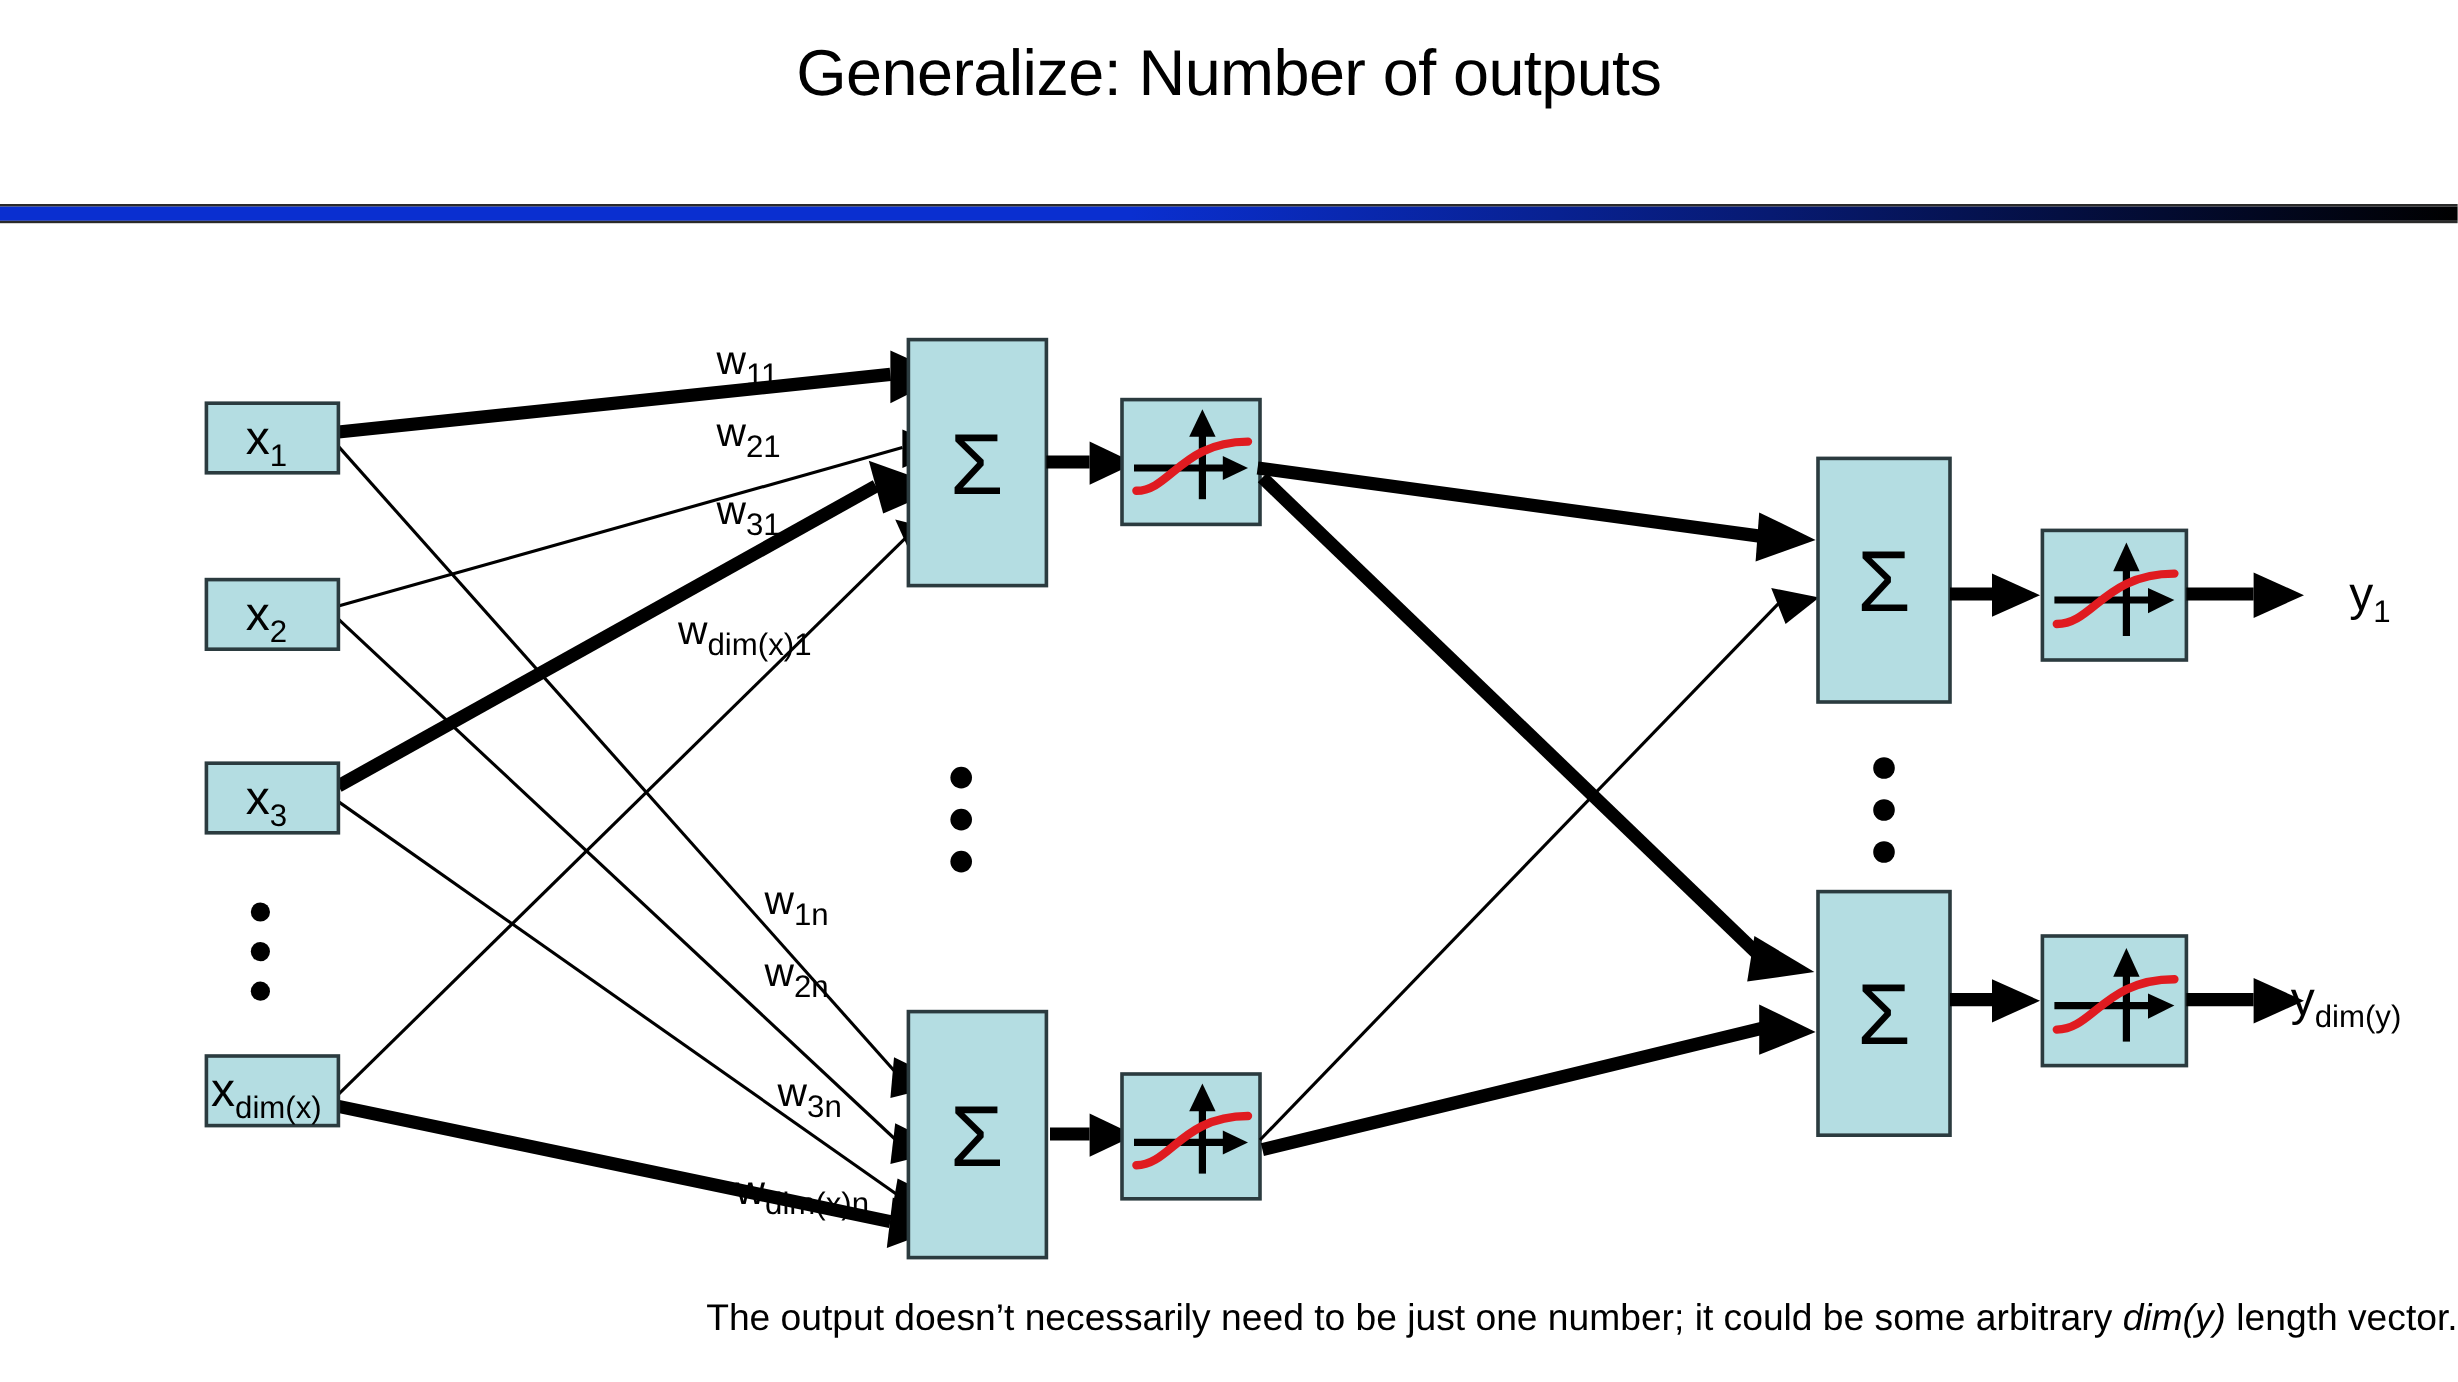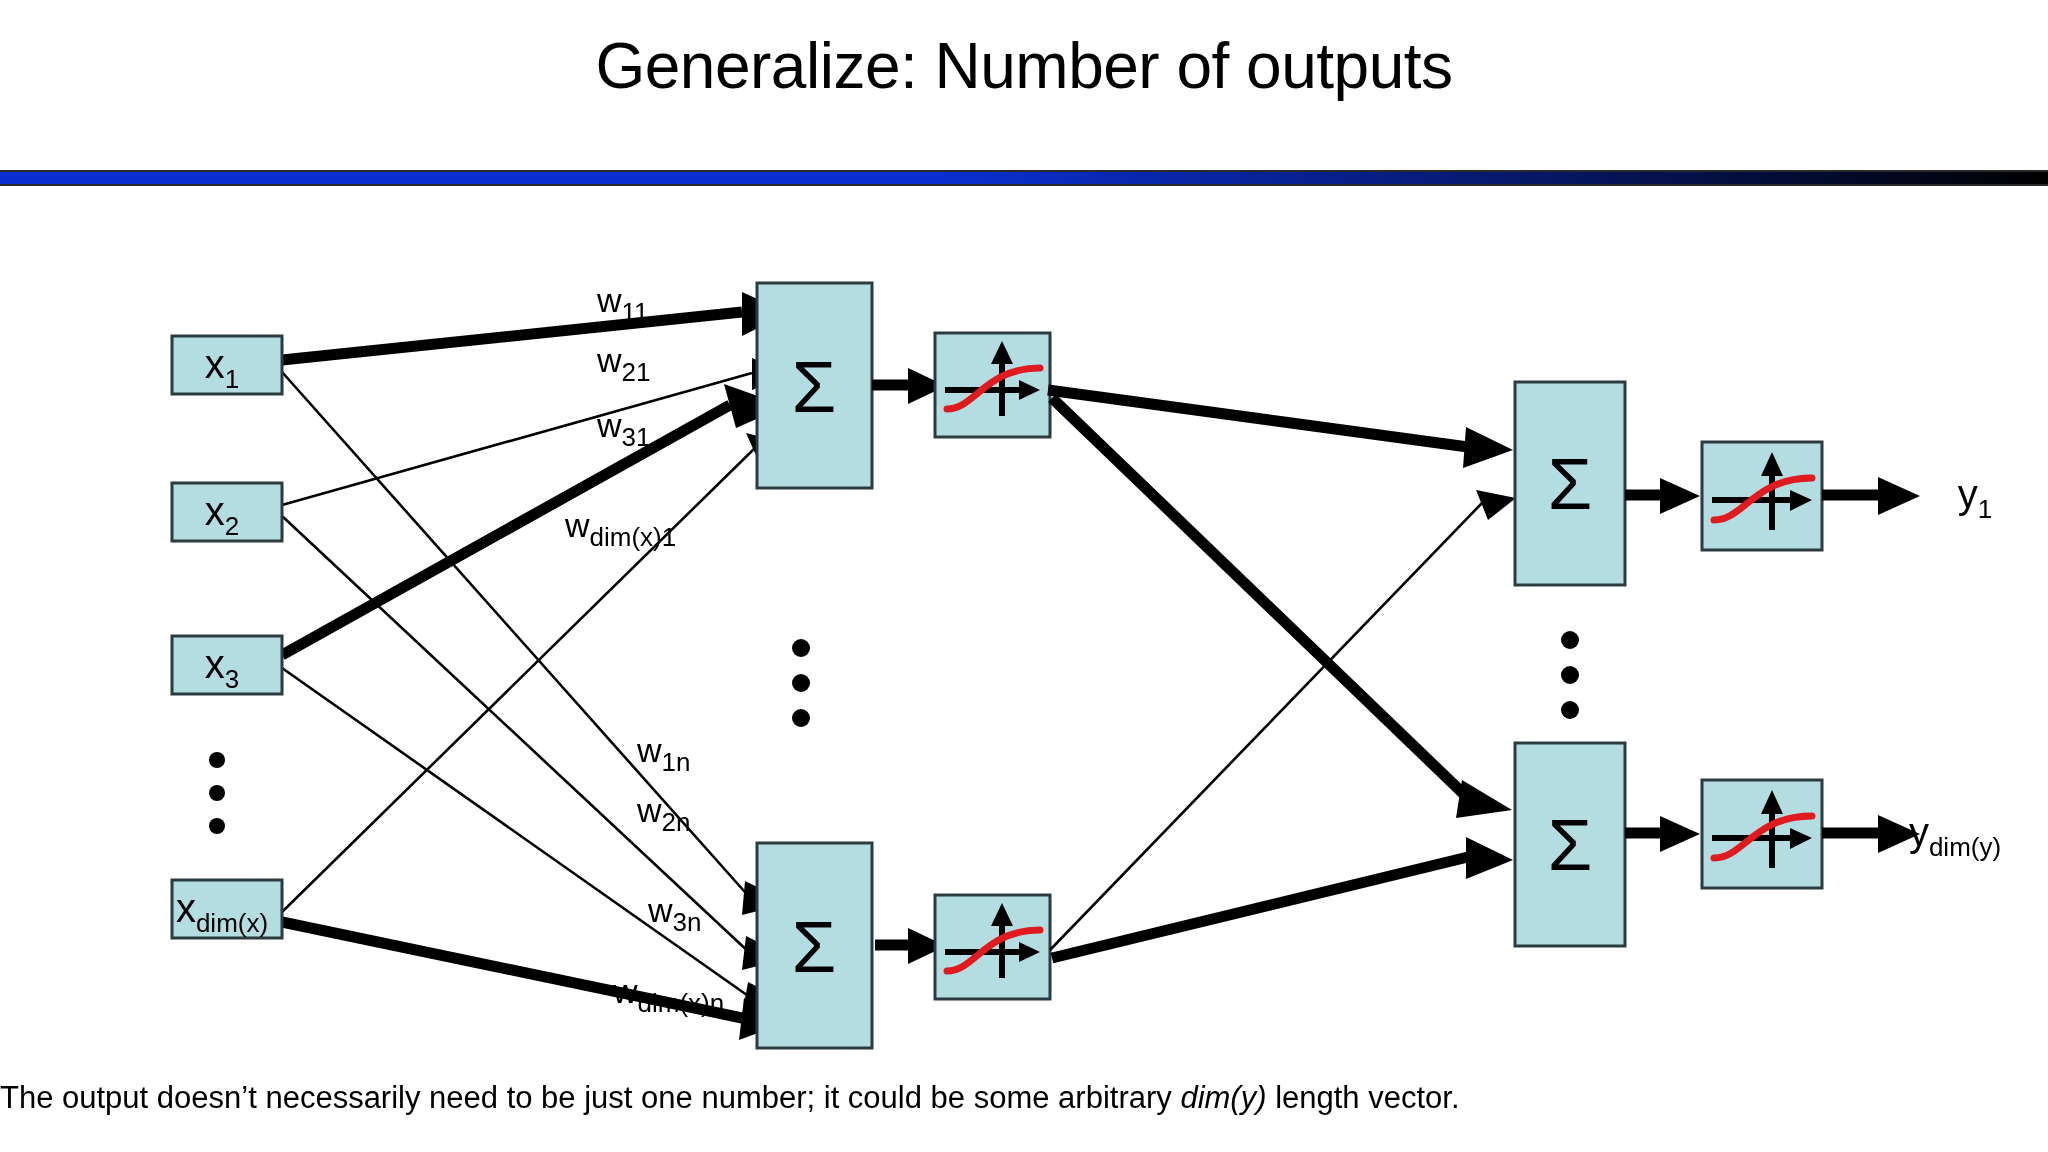--- a/index.html
+++ b/index.html
@@ -8,39 +8,39 @@
     background:#ffffff;
     font-family:"Liberation Sans", sans-serif;
     overflow:hidden;
     position:relative;
   }
   .slide{position:absolute;inset:0;}
   .title{
     position:absolute;
     left:0;top:30px;width:2048px;
     text-align:center;
-    font-size:64px;
+    font-size:54px;
     font-weight:400;
     color:#000000;
     letter-spacing:-0.5px;
     line-height:1.15;
   }
   .rule{
     position:absolute;
     left:0;top:170px;
     width:2048px;height:16px;
     background:linear-gradient(to right,#0a2fd0 0%,#0a2fd0 46%,#071a72 72%,#000000 100%);
     border-top:2px solid #2a2a2a;
     border-bottom:2px solid #2a2a2a;
     box-sizing:border-box;
   }
   .caption{
     position:absolute;
     left:0;top:1080px;width:2048px;
-    text-align:left;
+    text-align:right;
     font-size:31px;
     color:#000000;
   }
   .caption .em{font-style:italic;}
   svg.diagram{position:absolute;left:0;top:0;width:2048px;height:1152px;}
   text{font-family:"Liberation Sans", sans-serif;fill:#000;}
   .boxfill{fill:#b4dde2;stroke:#2b3b3f;stroke-width:3;}
   .sigma{font-size:72px;font-weight:400;text-anchor:middle;dominant-baseline:middle;}
   .varlab{font-size:40px;text-anchor:middle;}
   .sub{font-size:26px;}

